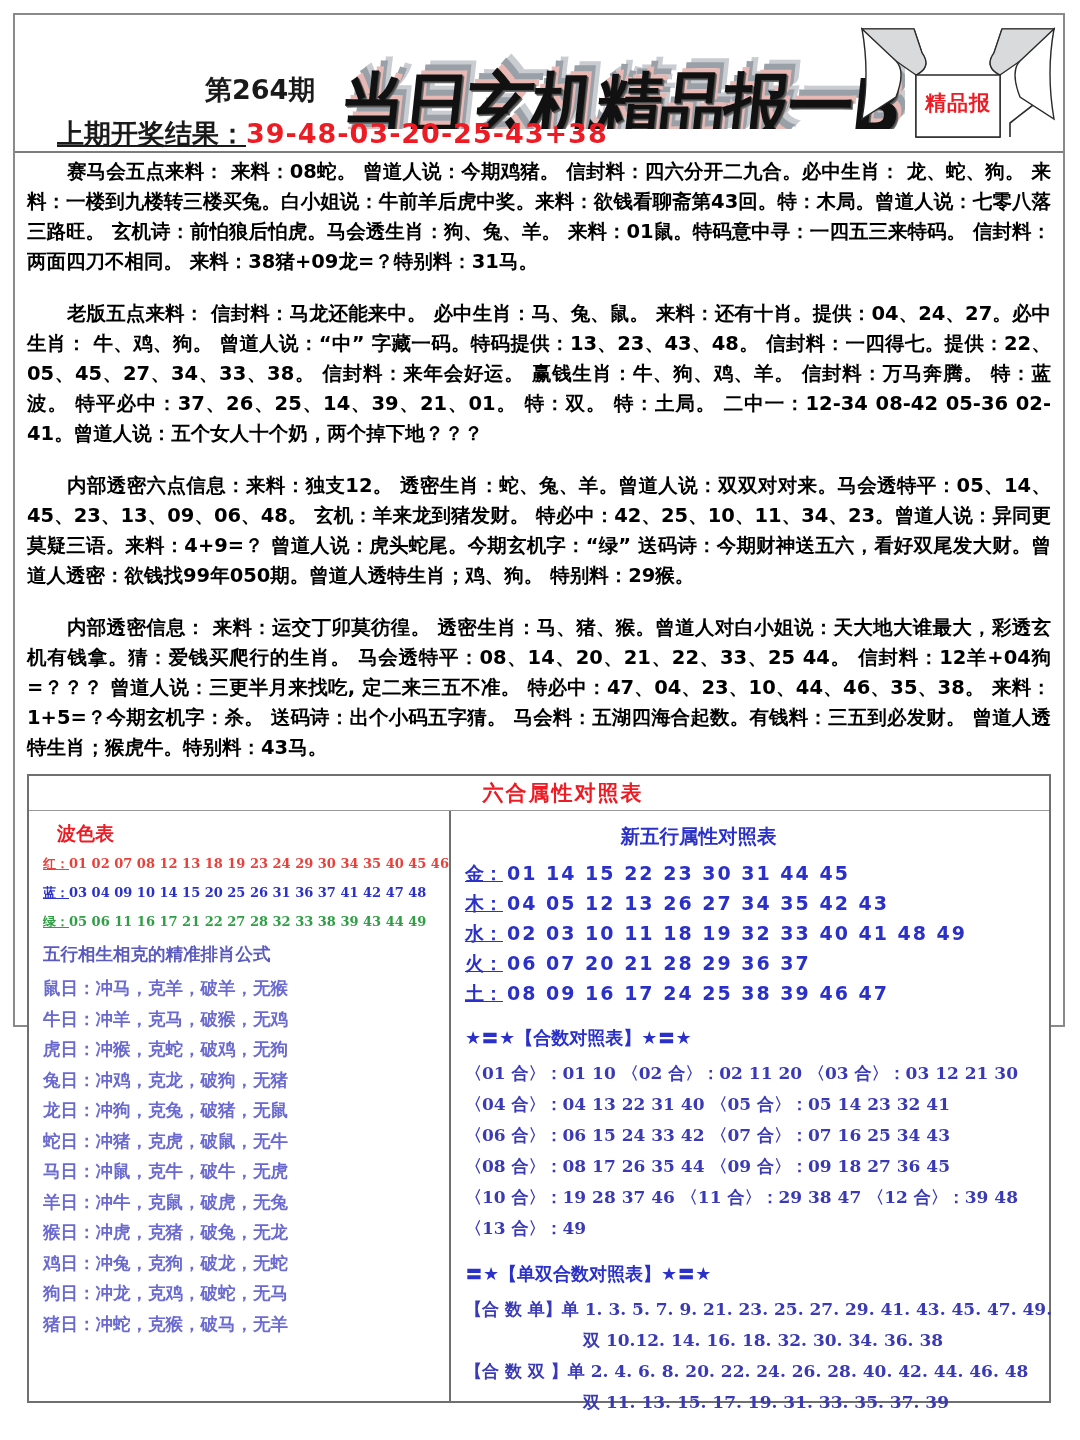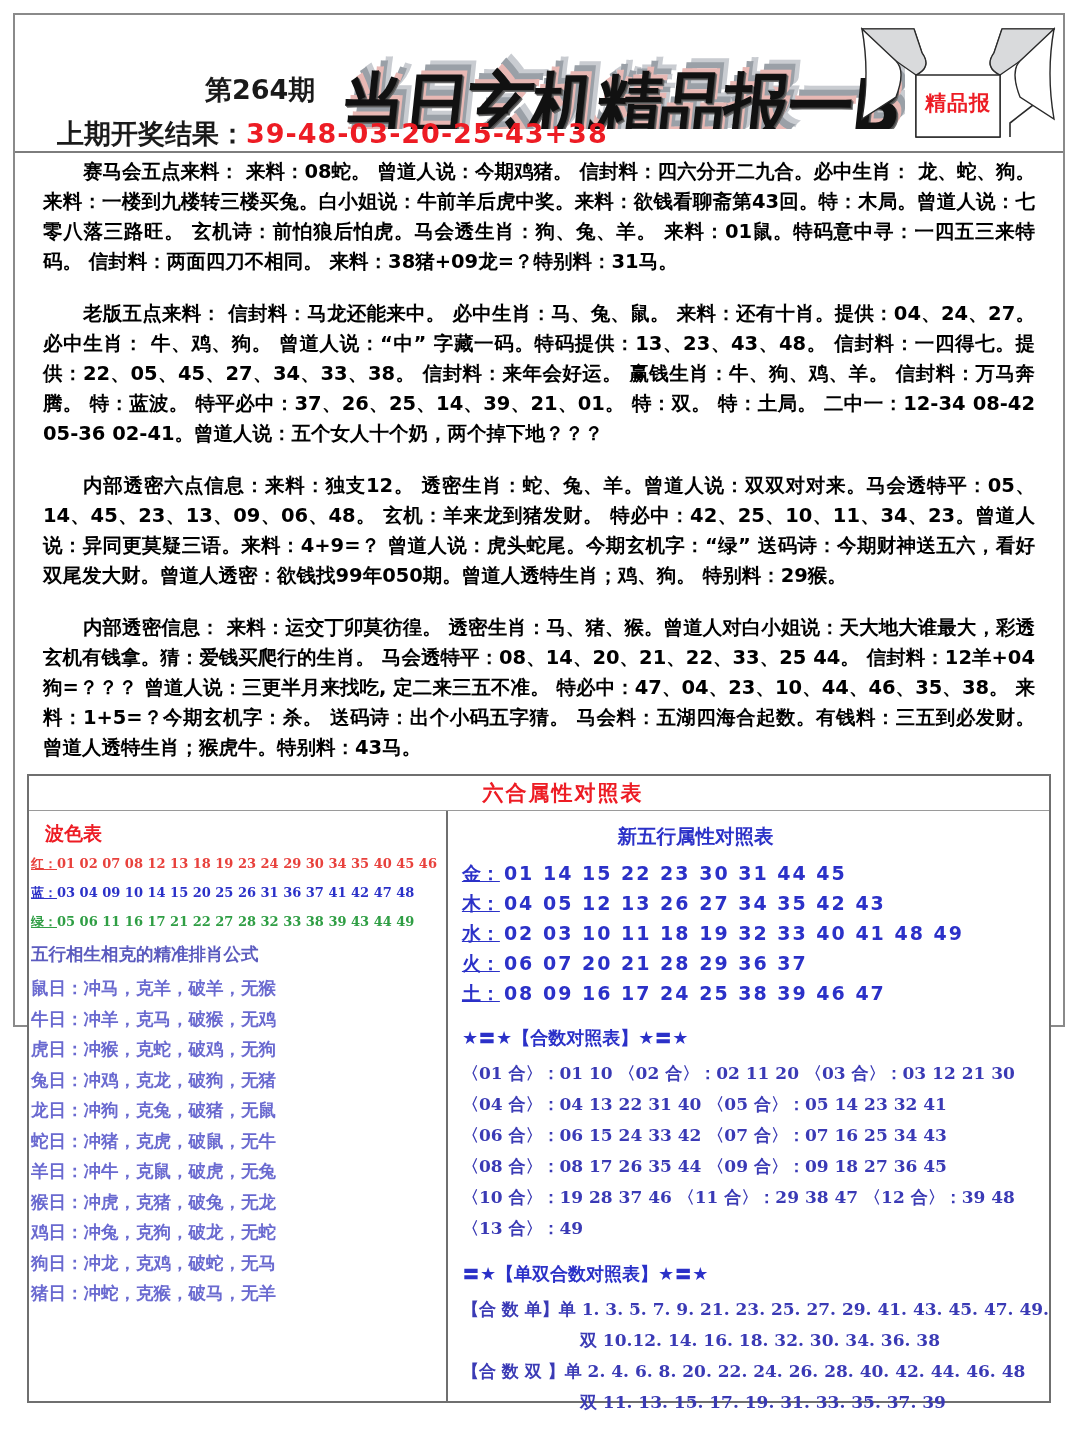--- a/index.html
+++ b/index.html
@@ -34,21 +34,21 @@
     white-space:nowrap;
   }
   .lastdraw{
     position:absolute;
     left:42px;top:101px;
     font-size:27px;
     font-weight:700;
     white-space:nowrap;
     z-index:5;
   }
-  .lastdraw .lbl{color:#1a1a1a;}
+  .lastdraw .lbl{color:#1a1a1a;text-decoration:underline;}
   .lastdraw .nums{color:#ed1c24;letter-spacing:1px;}
 
   
   .title3d{
     position:absolute;
     left:330px;top:22px;
     width:560px;height:92px;
     overflow:hidden;
   }
   .title3d .layer{
@@ -95,21 +95,21 @@
     border-top:2px solid #7d7d7d;
   }
 
   
   .content{
     position:absolute;
     left:0;top:142px;
     width:1048px;
   }
   .block{
-    padding:0 28px;
+    padding:0 12px;
     margin-bottom:4px;
   }
   .block p{
     margin:0;
     font-family:"DejaVu Sans","Liberation Sans",sans-serif;
     font-size:19.5px;
     font-weight:700;
     color:#000000;
     line-height:30px;
     text-align:justify;
@@ -140,21 +140,21 @@
     padding-left:48px;
   }
   .tbl-cols{
     display:flex;
     height:592px;
   }
   .col-l{
     width:513px;
     border-right:2px solid #6f6f6f;
     box-sizing:border-box;
-    padding:8px 0 0 2px;
+    padding:8px 0 0 14px;
   }
   .col-r{
     flex:1;
     box-sizing:border-box;
     padding:8px 0 0 14px;
   }
 
   .bose-title{
     font-size:19px;font-weight:700;color:#ed1c24;
     margin:2px 0 8px 14px;
@@ -294,20 +294,21 @@
         </div>
 
         <div class="formula-title">五行相生相克的精准排肖公式</div>
 
         <div class="formula-row">鼠日：冲马，克羊，破羊，无猴</div>
         <div class="formula-row">牛日：冲羊，克马，破猴，无鸡</div>
         <div class="formula-row">虎日：冲猴，克蛇，破鸡，无狗</div>
         <div class="formula-row">兔日：冲鸡，克龙，破狗，无猪</div>
         <div class="formula-row">龙日：冲狗，克兔，破猪，无鼠</div>
         <div class="formula-row">蛇日：冲猪，克虎，破鼠，无牛</div>
+        <div class="formula-row">马日：冲鼠，克牛，破牛，无虎</div>
         <div class="formula-row">羊日：冲牛，克鼠，破虎，无兔</div>
         <div class="formula-row">猴日：冲虎，克猪，破兔，无龙</div>
         <div class="formula-row">鸡日：冲兔，克狗，破龙，无蛇</div>
         <div class="formula-row">狗日：冲龙，克鸡，破蛇，无马</div>
         <div class="formula-row">猪日：冲蛇，克猴，破马，无羊</div>
       </div>
 
       <div class="col-r">
 
         <div class="wx-title">新五行属性对照表</div>

